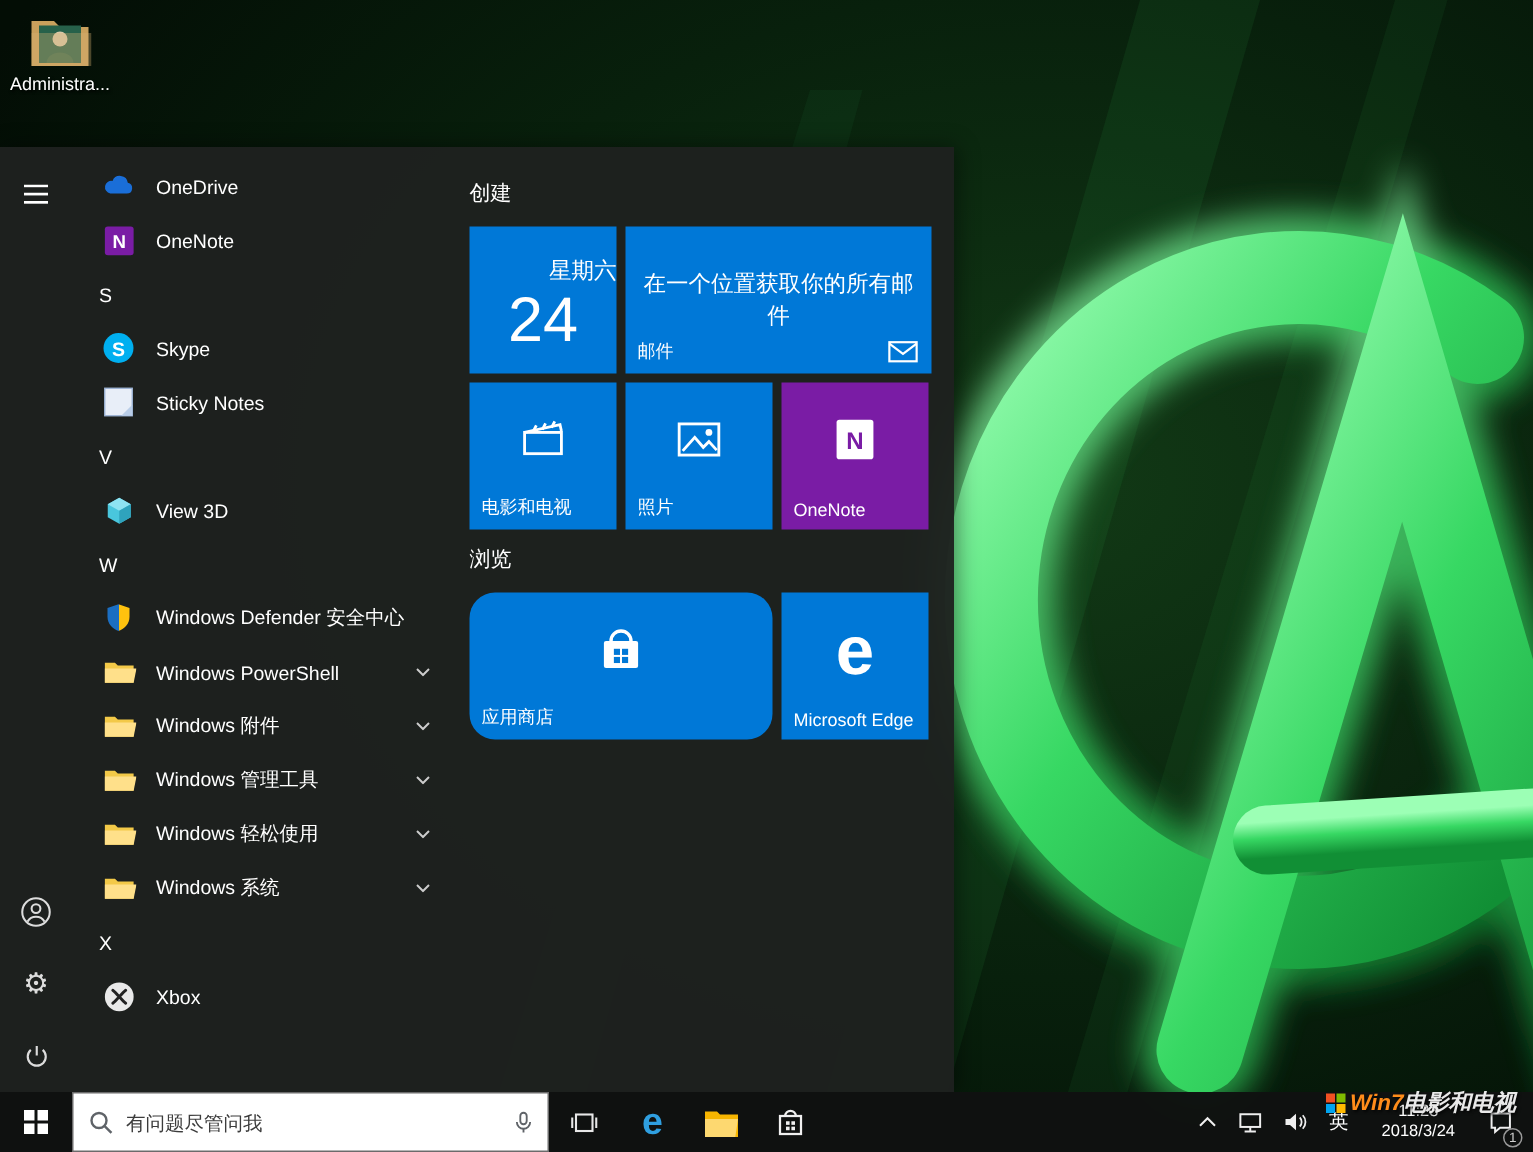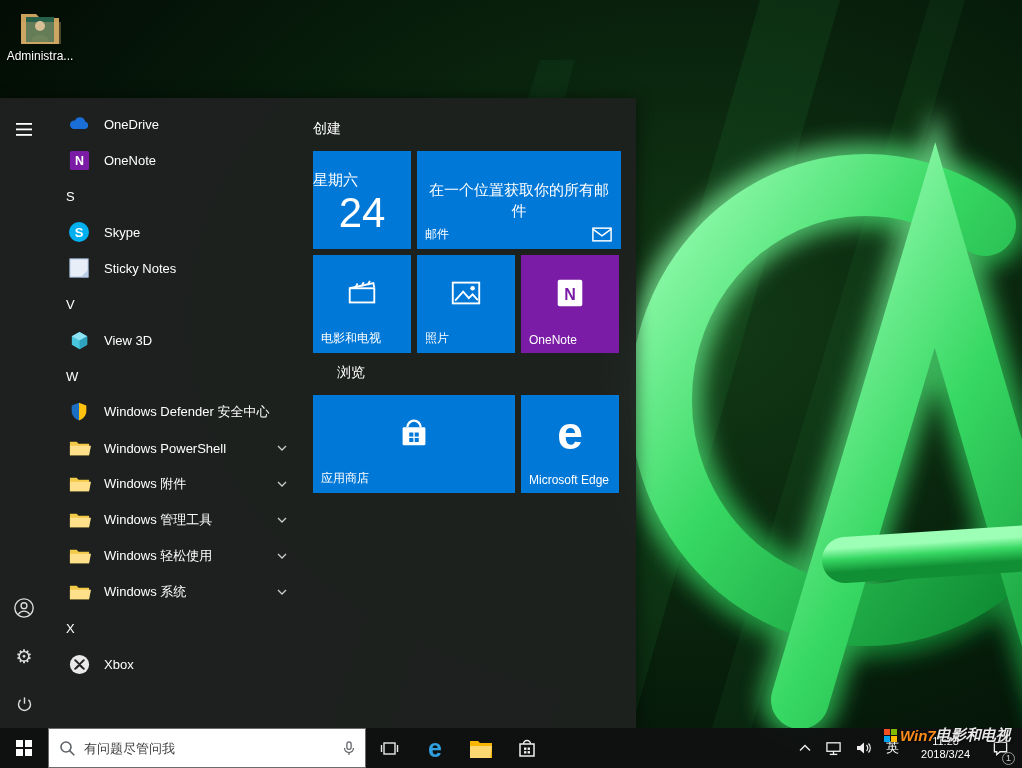--- a/index.html
+++ b/index.html
@@ -28,21 +28,21 @@
   .app-label{margin-left:12px;font-size:13px;white-space:nowrap;color:#fff;}
   .app-header{padding-left:18px;font-size:13px;color:#fff;}
   .chevron{position:absolute;right:18px;top:50%;transform:translateY(-50%);display:flex;}
 
   
   .tiles{position:absolute;left:313px;top:0;width:323px;height:630px;}
   .group-title{position:absolute;font-size:14px;color:#fff;height:20px;}
   .tile{position:absolute;background:#0078d7;color:#fff;cursor:pointer;overflow:hidden;}
   .tile-label{position:absolute;left:8px;bottom:6px;font-size:12px;white-space:nowrap;}
   .tile-center{position:absolute;left:0;top:0;right:0;bottom:22px;display:flex;align-items:center;justify-content:center;}
-  .cal-day{text-align:left;margin-top:20px;font-size:15px;}
+  .cal-day{text-align:right;margin-top:20px;font-size:15px;}
   .cal-date{text-align:center;font-size:42px;font-weight:300;line-height:46px;}
   .mail-msg{margin:28px auto 0;width:180px;text-align:center;font-size:15px;line-height:21px;}
   .mail-env{position:absolute;right:9px;bottom:7px;display:flex;}
   .tile.purple{background:#7a1ca5;}
   .edge-e{font-size:46px;font-weight:bold;color:#fff;line-height:1;}
 
   
   .taskbar{position:absolute;left:0;bottom:0;width:1022px;height:40px;background:rgba(15,17,16,0.98);display:flex;align-items:stretch;z-index:10;}
   .tb-btn{width:46px;display:flex;align-items:center;justify-content:center;cursor:pointer;flex:none;}
   #start-btn{width:48px;}
@@ -360,23 +360,23 @@
       <div class="tile purple" style="left:208px;top:157px;width:98px;height:98px;">
         <div class="tile-center">
           <svg width="34" height="34" viewBox="0 0 36 36">
               <rect x="5" y="4" width="26" height="28" rx="2" fill="#fff"></rect>
               <text x="18" y="25" text-anchor="middle" font-size="17" font-weight="bold" fill="#7a1ca5" font-family="Liberation Sans,sans-serif">N</text>
             </svg>
         </div>
         <div class="tile-label">OneNote</div>
       </div>
 
-      <div class="group-title" style="left:0;top:266px;margin-left:24px;">浏览</div>
-
-      <div class="tile" style="left:0;top:297px;width:202px;height:98px;">
+      <div class="group-title" style="left:0;top:266px;">浏览</div>
+
+      <div class="tile" style="left:0;top:297px;width:202px;height:98px;border-radius:17px;">
         <div class="tile-center">
           <svg width="38" height="38" viewBox="0 0 40 40">
               <path d="M13 14a7 7 0 0 1 14 0" fill="none" stroke="#fff" stroke-width="2.4"></path>
               <rect x="8" y="14" width="24" height="19" rx="1.5" fill="#fff"></rect>
               <g fill="#0078d7">
                 <rect x="15" y="19.5" width="4.3" height="4.3"></rect>
                 <rect x="20.7" y="19.5" width="4.3" height="4.3"></rect>
                 <rect x="15" y="25.2" width="4.3" height="4.3"></rect>
                 <rect x="20.7" y="25.2" width="4.3" height="4.3"></rect>
               </g>

